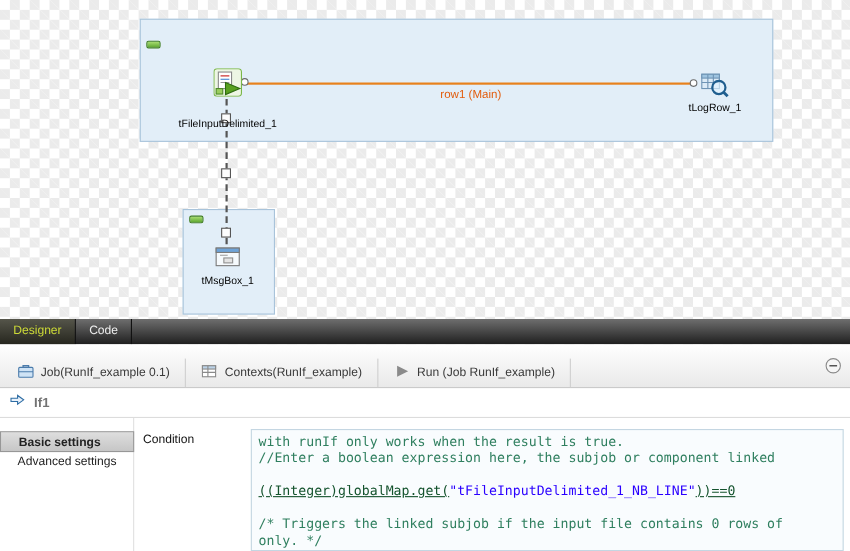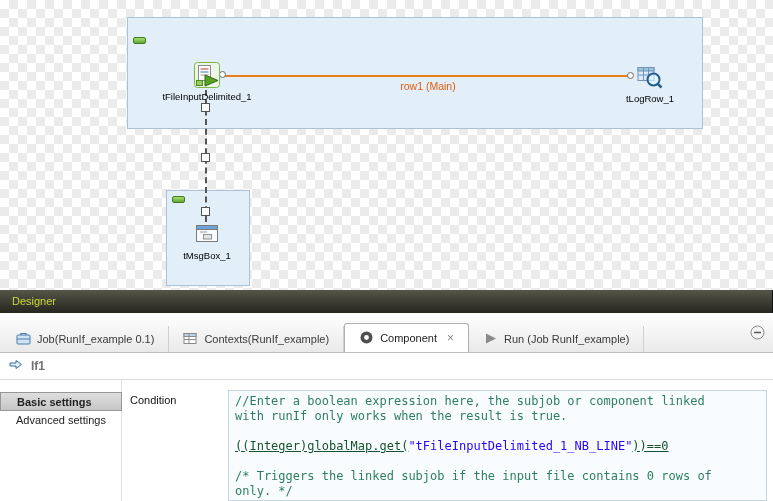--- a/index.html
+++ b/index.html
@@ -32,21 +32,21 @@
   .conn-label { position: absolute; left: 224px; top: 80px; width: 408px; text-align: center;
     font-size: 10.5px; color: #e25d0e; }
   .anchor { position: absolute; width: 7px; height: 7px; border: 1px solid #6b6b6b; border-radius: 50%; background: #fff; }
 
   .trigger-line { position: absolute; left: 205px; top: 90px; height: 132px; width: 0; border-left: 2px dashed #555; }
   .trigger-marker { position: absolute; width: 9px; height: 9px; background: #fdfdfd; border: 1px solid #555; }
 
   
   .editor-tabbar {
     position: absolute; left: 0; top: 290px; width: 773px; height: 23px;
-    background: linear-gradient(#6e6e6e, #1f1f1f); display: flex; align-items: stretch; flex-direction: column;
+    background: linear-gradient(#6e6e6e, #1f1f1f); display: flex; align-items: stretch;
   }
   .etab { padding: 0 12px; line-height: 23px; font-size: 11px; cursor: default; }
   .etab-designer { color: #ccd937; background: linear-gradient(#55554a, #26261e); border-right: 1px solid #111; }
   .etab-code { color: #efefef; border-right: 1px solid #111; }
 
   
   .view-tabstrip {
     position: absolute; left: 0; top: 313px; width: 773px; height: 40px;
     background: linear-gradient(#ffffff, #e9e9e9); border-bottom: 1px solid #bdbdbd;
   }
@@ -96,21 +96,21 @@
     <div class="conn-line"></div>
     <div class="conn-label">row1 (Main)</div>
     <div class="anchor" style="left:219px; top:71px;"></div>
     <div class="anchor" style="left:627px; top:72px;"></div>
 
     <div class="trigger-line"></div>
     <div class="trigger-marker" style="left:201px; top:103px;"></div>
     <div class="trigger-marker" style="left:201px; top:153px;"></div>
     <div class="trigger-marker" style="left:201px; top:207px;"></div>
 
-    <div class="comp" style="left:152px; top:62px;">
+    <div class="comp" style="left:152px; top:62px;gap:16px;">
       <div class="cicon">
         <svg width="26" height="26" viewBox="0 0 26 26">
           <rect x="0.5" y="0.5" width="25" height="25" rx="3" fill="#edf6e4" stroke="#7ab648"></rect>
           <rect x="4.5" y="3.5" width="12" height="15" fill="#ffffff" stroke="#8a8a8a"></rect>
           <line x1="6.5" y1="7" x2="14.5" y2="7" stroke="#cc3333" stroke-width="1"></line>
           <line x1="6.5" y1="10" x2="14.5" y2="10" stroke="#3377cc" stroke-width="1"></line>
           <line x1="6.5" y1="13" x2="14.5" y2="13" stroke="#999999" stroke-width="1"></line>
           <rect x="2.5" y="18.5" width="6" height="5" fill="#9acd5f" stroke="#4e8a2a"></rect>
           <polygon points="11,13 24,18.5 11,24" fill="#58a020" stroke="#2d6b10"></polygon>
         </svg>
@@ -167,30 +167,20 @@
         <span>
           <svg width="15" height="15" viewBox="0 0 15 15">
             <rect x="1" y="2.5" width="12" height="10" fill="#ffffff" stroke="#8a8a8a"></rect>
             <rect x="1" y="2.5" width="12" height="3" fill="#bcd3e8" stroke="#8a8a8a"></rect>
             <line x1="6" y1="2.5" x2="6" y2="12.5" stroke="#8a8a8a"></line>
             <line x1="1" y1="8.5" x2="13" y2="8.5" stroke="#8a8a8a"></line>
           </svg>
         </span>
         <span>Contexts(RunIf_example)</span>
       </div>
-      <div class="vtab active">
-        <span>
-          <svg width="15" height="15" viewBox="0 0 15 15">
-            <circle cx="7.5" cy="7.5" r="6" fill="#4f4f4f"></circle>
-            <circle cx="7.5" cy="7.5" r="2.4" fill="#ffffff"></circle>
-          </svg>
-        </span>
-        <span>Component</span>
-        <span class="close-x">×</span>
-      </div>
       <div class="vtab">
         <span>
           <svg width="15" height="15" viewBox="0 0 15 15">
             <polygon points="3,2.5 13,7.5 3,12.5" fill="#8a8a8a"></polygon>
           </svg>
         </span>
         <span>Run (Job RunIf_example)</span>
       </div>
     </div>
     <div class="minimize-btn">
@@ -214,22 +204,22 @@
     <div class="side-col">
       <div class="side-stack">
         <div class="side-item selected">Basic settings</div>
         <div class="side-item">Advanced settings</div>
       </div>
     </div>
 
     <div class="cond-label">Condition</div>
 
     <div class="code-editor">
+      <div class="code-line tok-comment">with runIf only works when the result is true.</div>
       <div class="code-line tok-comment">//Enter a boolean expression here, the subjob or component linked</div>
-      <div class="code-line tok-comment">with runIf only works when the result is true.</div>
       <div class="code-line"></div>
       <div class="code-line"><span class="tok-code">((Integer)globalMap.get(</span><span class="tok-string">"tFileInputDelimited_1_NB_LINE"</span><span class="tok-code">))==0</span></div>
       <div class="code-line"></div>
       <div class="code-line tok-comment">/* Triggers the linked subjob if the input file contains 0 rows of</div>
       <div class="code-line tok-comment">only. */</div>
     </div>
   </div>
 
 </div>
 

